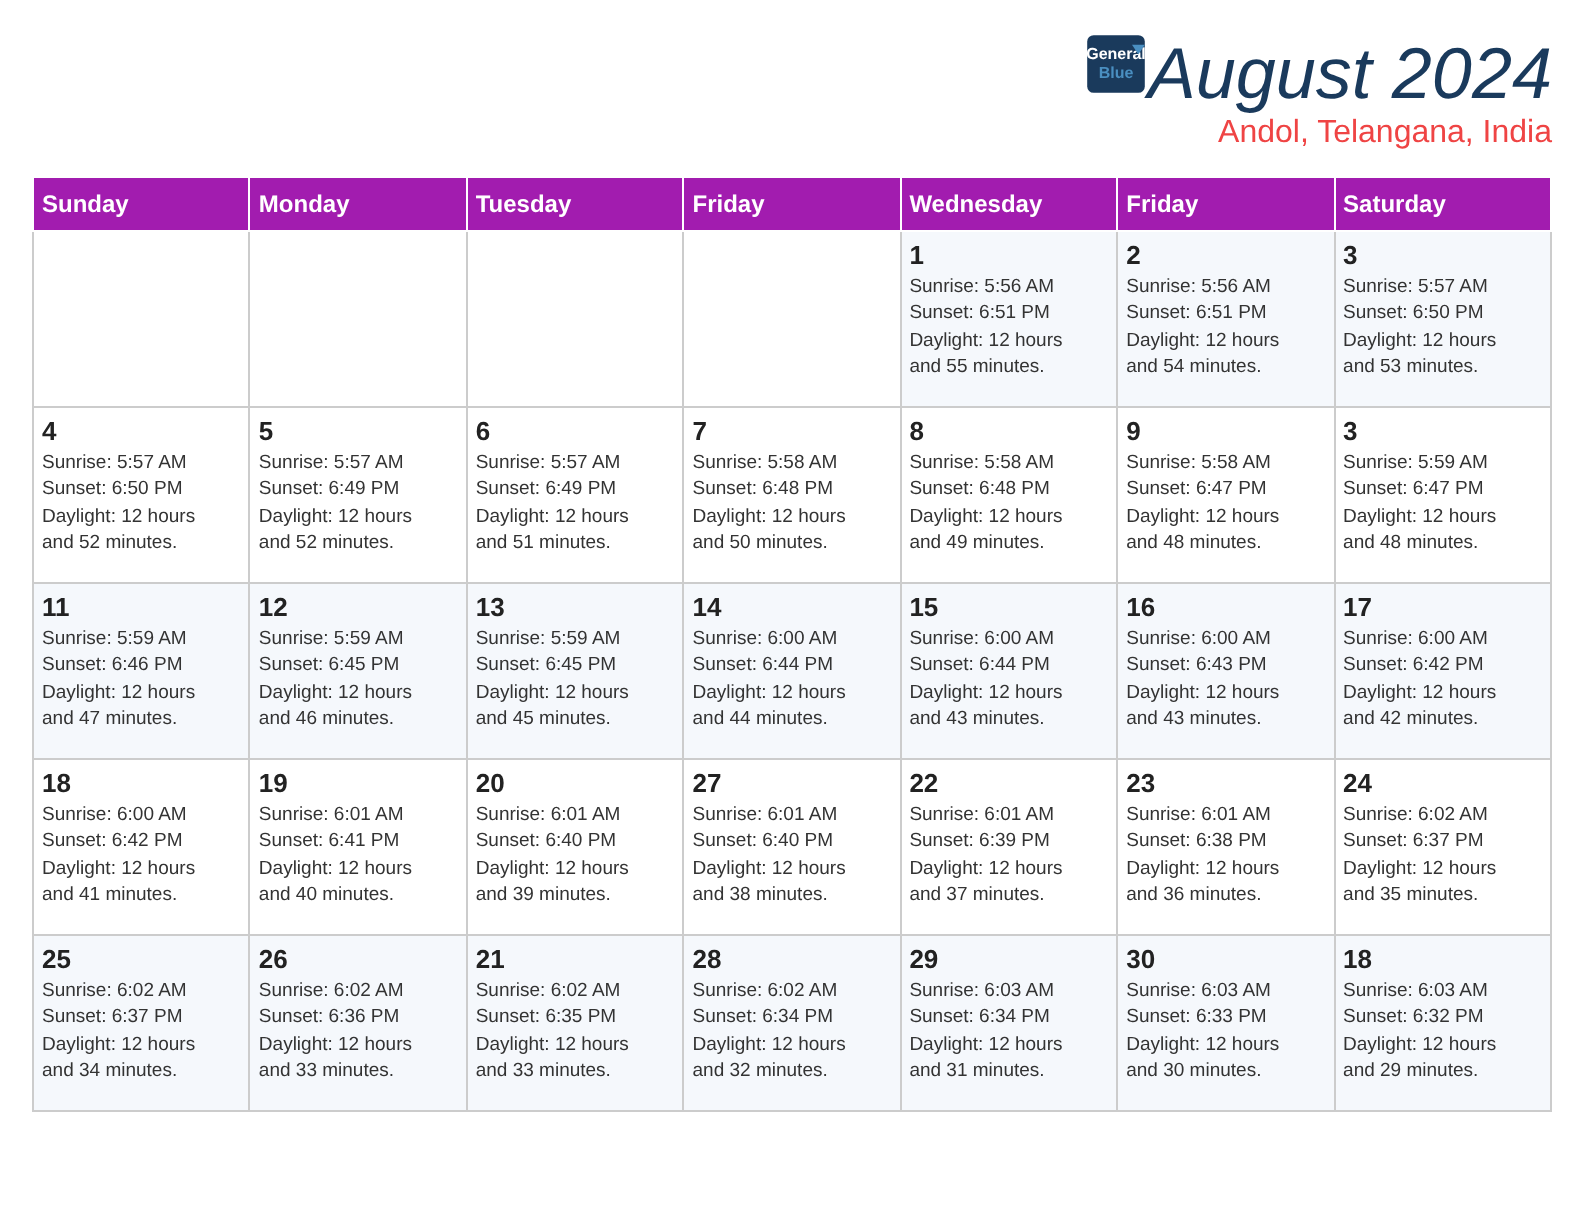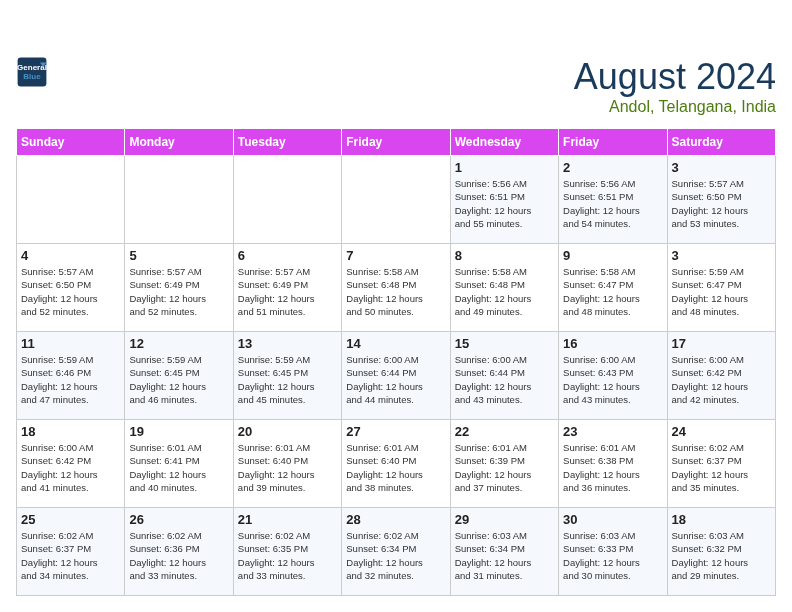--- a/index.html
+++ b/index.html
@@ -5,53 +5,53 @@
     * { box-sizing: border-box; margin: 0; padding: 0; }
     body {
       font-family: Arial, sans-serif;
       background: #fff;
       width: 792px;
       min-height: 612px;
       padding: 16px;
     }
     .header {
       display: flex;
-      justify-content: space-between;
+      justify-content: flex-end;
       align-items: flex-start;
       margin-bottom: 12px;
-      margin-top: 40px;
     }
     .logo {
       display: flex;
       align-items: center;
       gap: 4px;
     }
     .logo-icon {
       width: 32px;
       height: 32px;
     }
     .title-block {
       text-align: right;
     }
     .month-title {
       font-size: 36px;
       font-weight: normal;
       color: #1a3a5c;
+      font-style: italic;
     }
     .subtitle {
       font-size: 16px;
-      color: #4d7c0f;
+      color: #ef4444;
     }
     table {
       width: 100%;
       border-collapse: collapse;
       table-layout: fixed;
     }
     thead tr th {
-      background: #d946ef;
+      background: #a21caf;
       color: #fff;
       font-size: 12px;
       font-weight: bold;
       padding: 6px 4px;
       text-align: left;
       border: 1px solid #fff;
     }
     tbody tr td {
       border: 1px solid #ccc;
       vertical-align: top;

